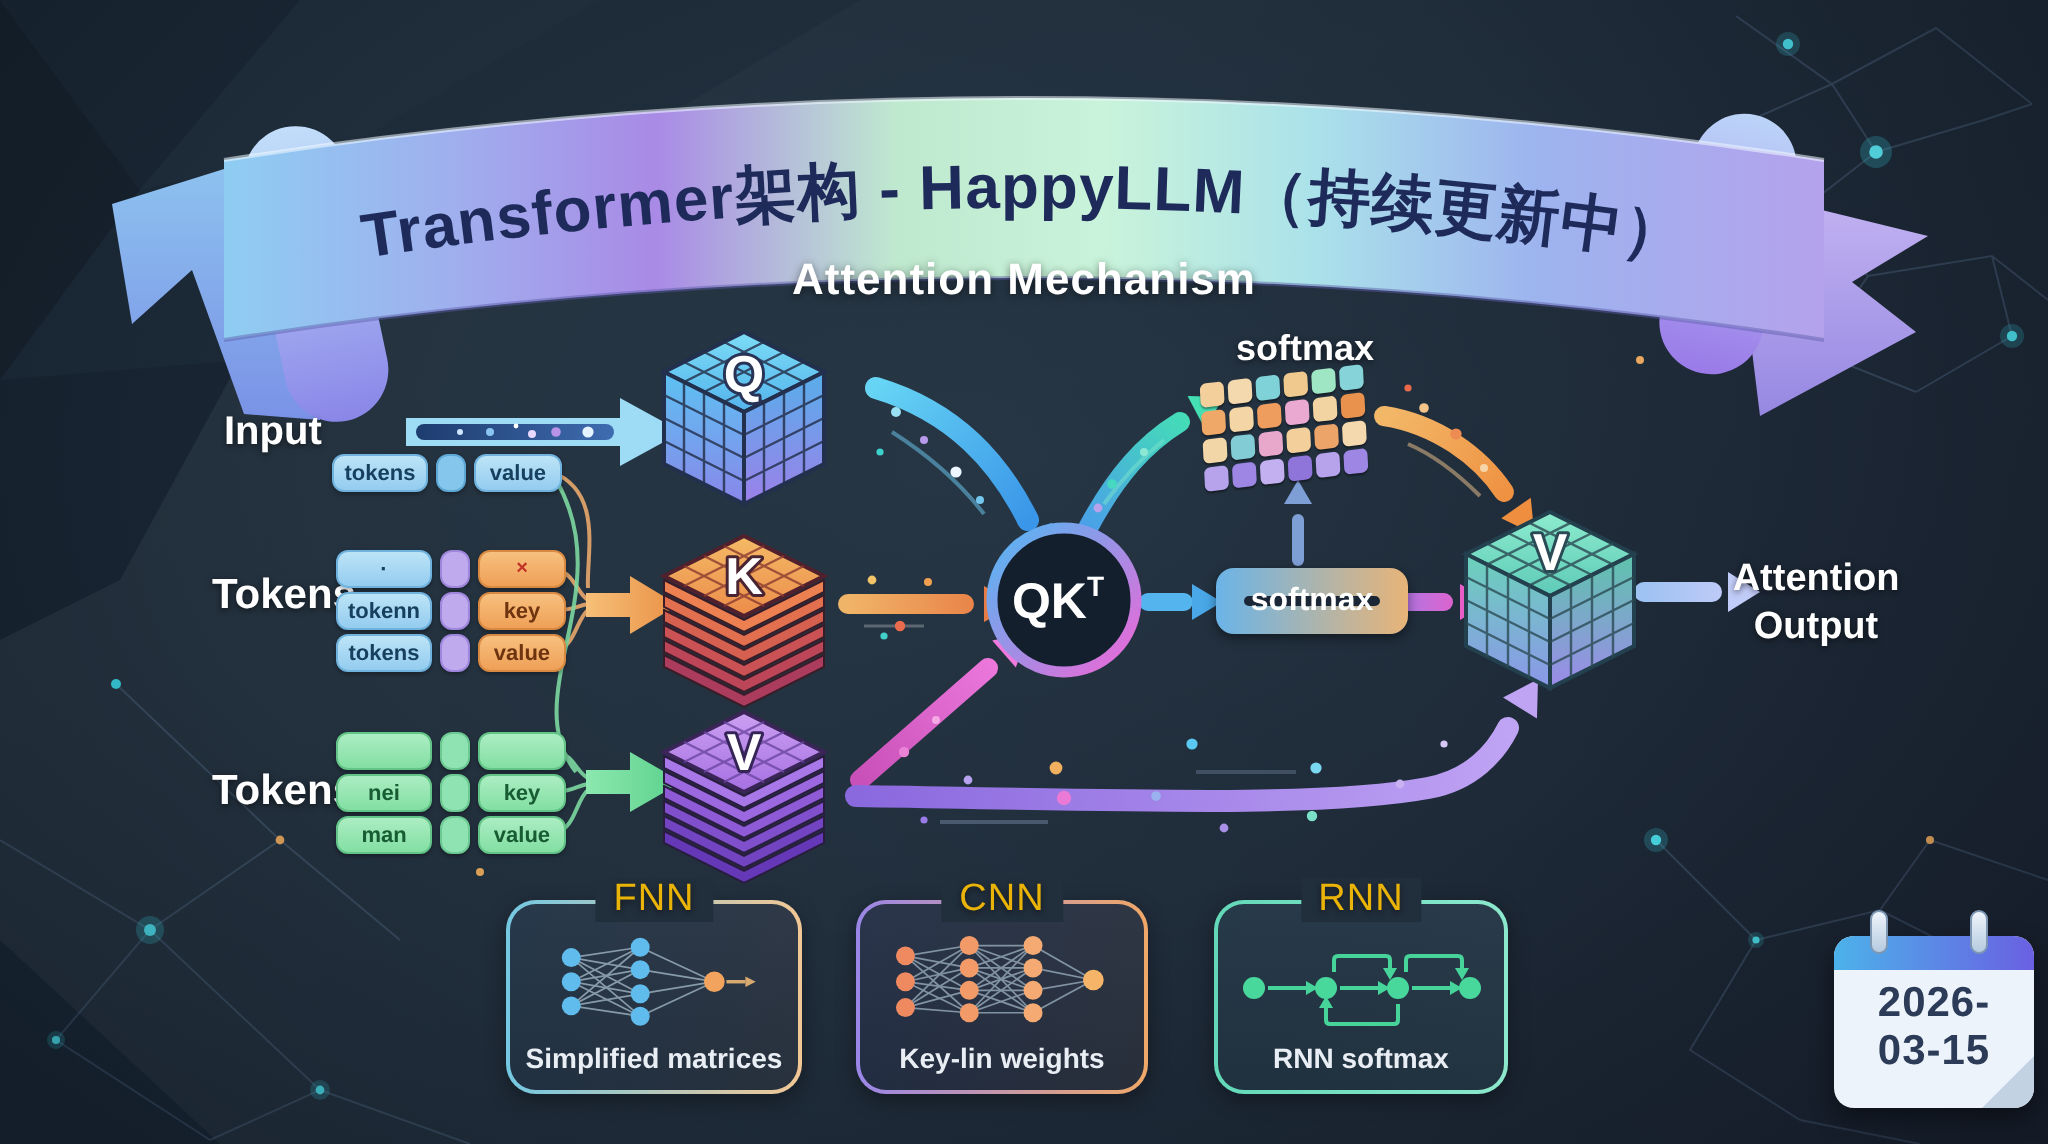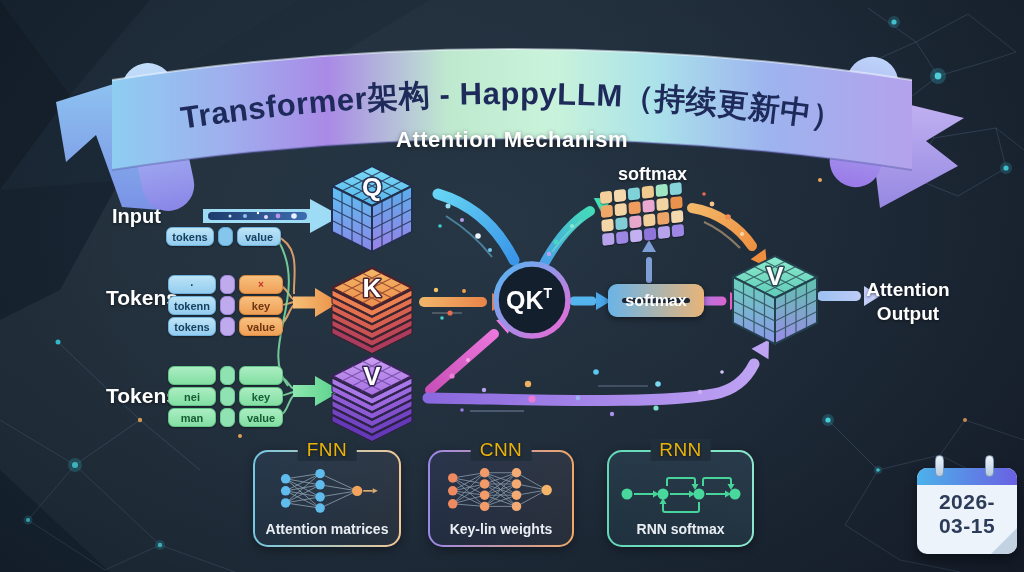--- a/index.html
+++ b/index.html
@@ -506,21 +506,21 @@
           <circle cx="14" cy="30" r="5.5" fill="#5fbcec"></circle>
           <circle cx="14" cy="44" r="5.5" fill="#5fbcec"></circle>
         <circle cx="54" cy="10" r="5.5" fill="#5fbcec"></circle>
           <circle cx="54" cy="23" r="5.5" fill="#5fbcec"></circle>
           <circle cx="54" cy="37" r="5.5" fill="#5fbcec"></circle>
           <circle cx="54" cy="50" r="5.5" fill="#5fbcec"></circle>
         <circle cx="97" cy="30" r="6" fill="#f2a45e"></circle>
         <line x1="104" y1="30" x2="115" y2="30" stroke="#d8aa70" stroke-width="2"></line>
         <polygon points="115,27 121,30 115,33" fill="#d8aa70"></polygon>
       </svg>
-      <div class="card-caption">Attention matrices</div>
+      <div class="card-caption">Simplified matrices</div>
     </div>
   </div>
 
   <div class="card" style="left:428px;width:146px;background:linear-gradient(90deg,#9a86e8,#f0a868)">
     <div class="card-inner">
       <div class="card-title">CNN</div>
       <svg class="card-net" width="132" height="50" viewBox="0 0 132 58">
         <g stroke="#9fb4c2" stroke-width="1" opacity="0.75">
           <line x1="10" y1="15" x2="47" y2="9"></line>
             <line x1="10" y1="15" x2="47" y2="22"></line>

